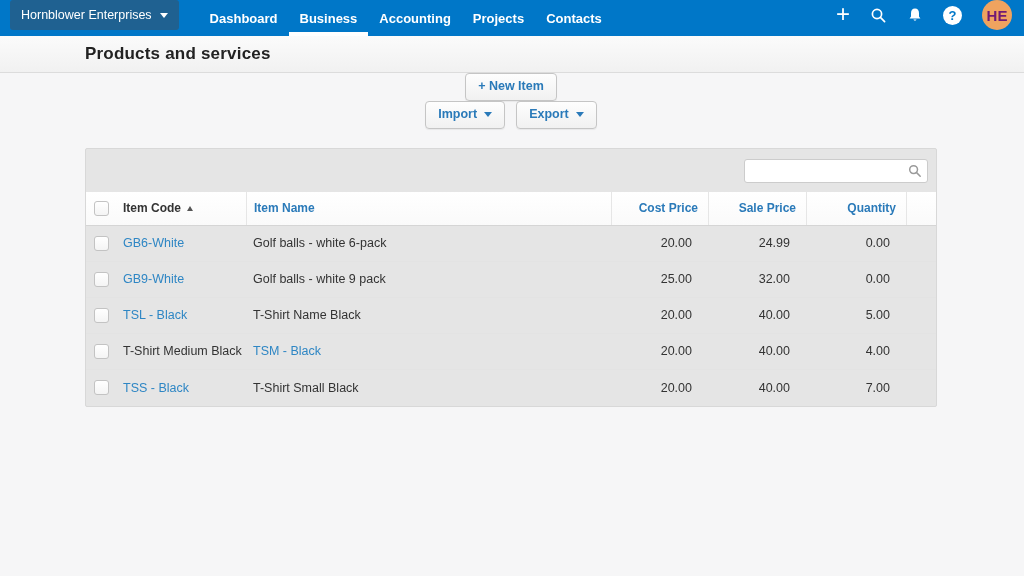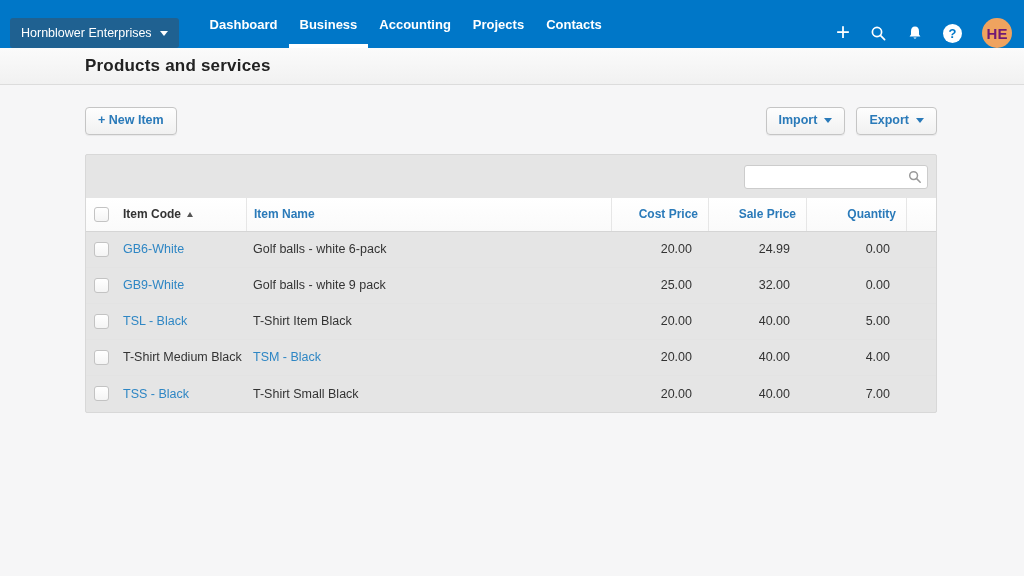--- a/index.html
+++ b/index.html
@@ -6,22 +6,22 @@
   html, body { margin: 0; padding: 0; }
   body {
     width: 1024px; height: 576px;
     background: #f6f6f7;
     font-family: "Liberation Sans", sans-serif;
     overflow: hidden;
   }
 
   
   .nav {
-    height: 48px; background: #0077c8;
-    display: flex; align-items: flex-end;
+    height: 36px; background: #0077c8;
+    display: flex; align-items: flex-start;
   }
   .org {
     margin-left: 10px; height: 30px;
     background: #1f6191; border-radius: 3px;
     display: flex; align-items: center; gap: 8px;
     padding: 0 11px; color: #fff; font-size: 12.5px;
     cursor: pointer;
   }
   .caret-white {
     width: 0; height: 0;
@@ -70,22 +70,21 @@
     display: flex; align-items: center;
   }
   .page-title {
     margin: 0 12px 0 85px; font-size: 17px; font-weight: bold;
     color: #222; letter-spacing: 0.2px;
   }
 
   
   .content { width: 852px; margin-left: 85px; }
   .toolbar {
-    margin-top: 22px;
-    display: flex; justify-content: space-between; align-items: center;
+    display: flex; justify-content: space-between; align-items: center; flex-direction: column;
   }
   .toolbar-right { display: flex; gap: 11px; }
   .btn {
     background: linear-gradient(#fefefe, #f1f1f1);
     border: 1px solid #c5c5c5; border-radius: 4px;
     color: #2a7ab9; font-weight: bold; font-size: 12.5px;
     font-family: "Liberation Sans", sans-serif;
     padding: 6px 12px; line-height: 1.1;
     display: inline-flex; align-items: center; gap: 7px;
     box-shadow: 0 1px 1px rgba(0,0,0,0.06);
@@ -282,21 +281,21 @@
         <div class="td td-num">32.00</div>
         <div class="td td-num">0.00</div>
         <div class="td"></div>
       </div>
 
       <div class="tr grid">
         <div class="td td-check">
           <span class="checkbox"></span>
         </div>
         <div class="td td-code">TSL - Black</div>
-        <div class="td td-name">T-Shirt Item Black</div>
+        <div class="td td-name">T-Shirt Name Black</div>
         <div class="td td-num">20.00</div>
         <div class="td td-num">40.00</div>
         <div class="td td-num">5.00</div>
         <div class="td"></div>
       </div>
 
       <div class="tr grid">
         <div class="td td-check">
           <span class="checkbox"></span>
         </div>

